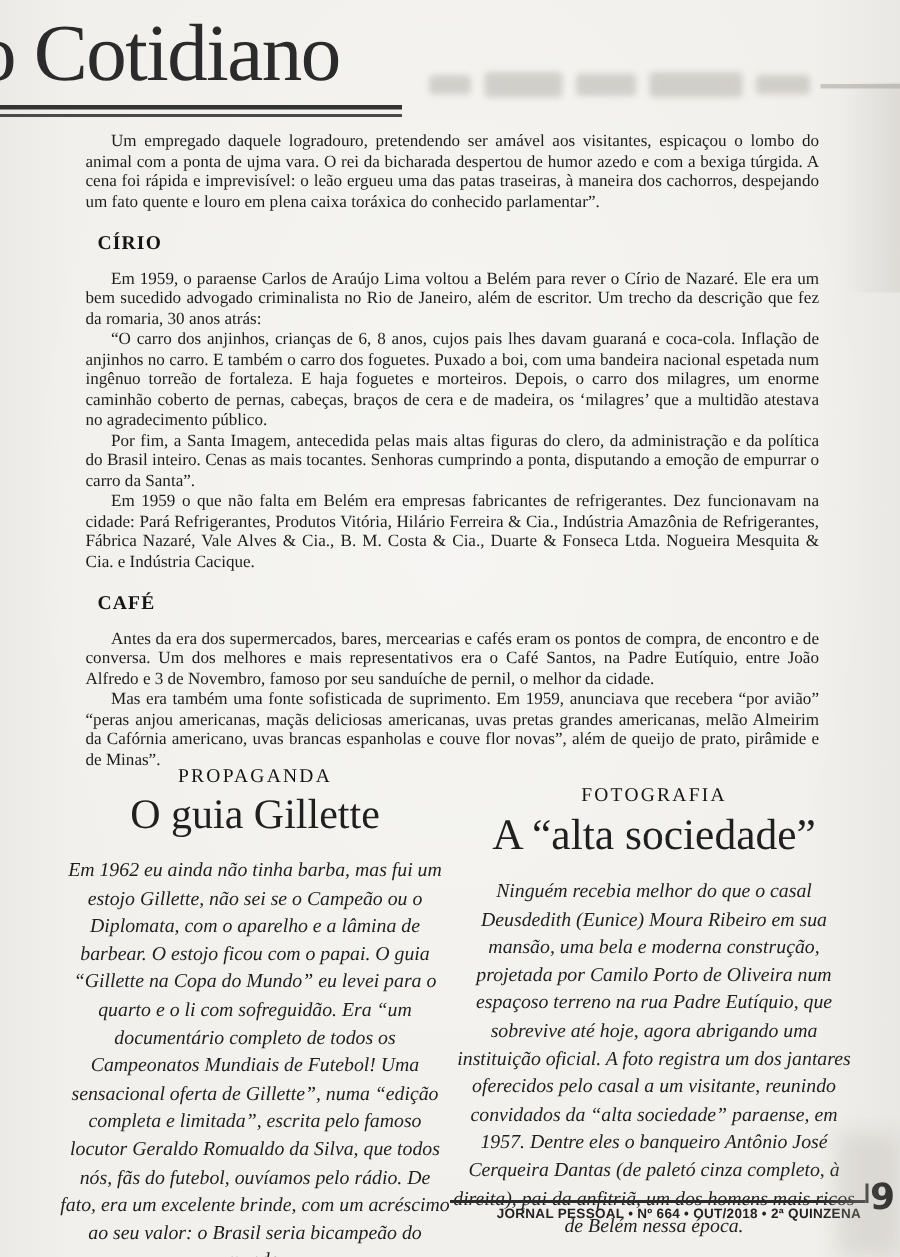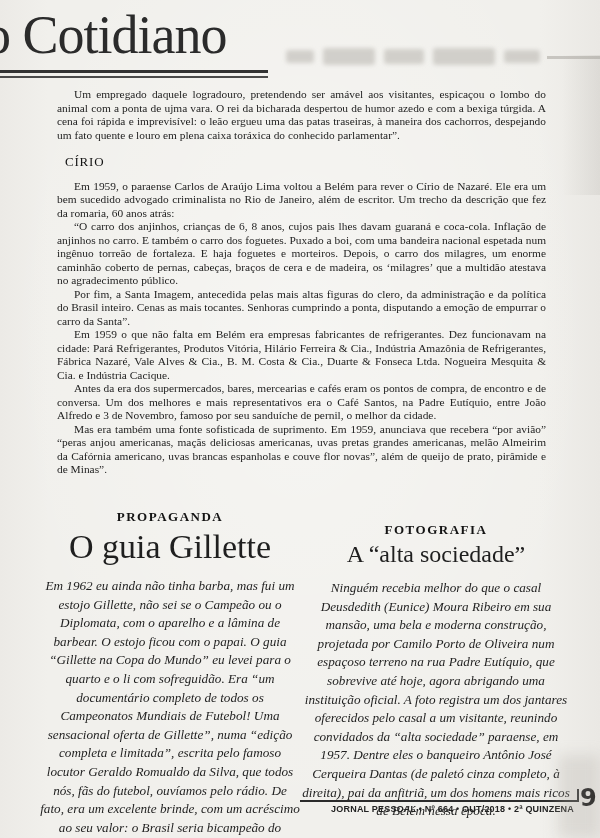--- a/index.html
+++ b/index.html
@@ -46,39 +46,39 @@
   
   .body-copy{
     position:absolute;left:57px;top:88px;width:489px;
     font-size:11.4px;line-height:13.5px;text-align:justify;
     color:#1d1d1d;
   }
   .body-copy p{margin:0;text-indent:17px;}
   .body-copy p.noindent{text-indent:0;}
   .section-heading{
     margin:13px 0 11px 8px;
-    font-size:13px;font-weight:400;letter-spacing:.8px;color:#141414;
+    font-size:13px;font-weight:700;letter-spacing:.8px;color:#141414;
   }
   
   .columns{
     position:absolute;left:40px;top:509px;width:530px;
     display:flex;justify-content:space-between;
   }
   .col{text-align:center;color:#1f1f1f;}
   .col-left{width:260px;}
   .col-right{width:268px;padding-top:13px;}
   .col-label{
-    font-size:13px;font-weight:700;letter-spacing:1.5px;color:#141414;
+    font-size:13px;font-weight:400;letter-spacing:1.5px;color:#141414;
   }
   .col-title{
     margin:3px 0 11px;font-weight:400;color:#1f1f1f;
     font-family:"Liberation Serif","DejaVu Serif",serif;
   }
-  .col-left .col-title{font-size:34px;}
-  .col-right .col-title{font-size:24px;}
+  .col-left .col-title{font-size:28px;}
+  .col-right .col-title{font-size:29px;}
   .col-body p{
     margin:0;font-style:italic;font-size:13.2px;line-height:18.6px;
   }
   
   .footer-rule{position:absolute;left:300px;top:800px;width:277px;height:2px;background:#2b2b2b;}
   .footer-tick{position:absolute;left:577px;top:789px;width:2px;height:13px;background:#2b2b2b;}
   .footer-credit{
     position:absolute;left:290px;top:804px;width:284px;text-align:right;
     font-family:"Liberation Sans","DejaVu Sans",sans-serif;
     font-size:9px;font-weight:700;letter-spacing:.2px;color:#222;
@@ -113,26 +113,27 @@
     <span class="b3"></span>
     <span class="b4"></span>
     <span class="b5"></span>
   </div>
   <div class="bleed-rule"></div>
 
   <main class="body-copy">
     <p>Um empregado daquele logradouro, pretendendo ser amável aos visitantes, espicaçou o lombo do animal com a ponta de ujma vara. O rei da bicharada despertou de humor azedo e com a bexiga túrgida. A cena foi rápida e imprevisível: o leão ergueu uma das patas traseiras, à maneira dos cachorros, despejando um fato quente e louro em plena caixa toráxica do conhecido parlamentar”.</p>
 
     <h2 class="section-heading">CÍRIO</h2>
-    <p>Em 1959, o paraense Carlos de Araújo Lima voltou a Belém para rever o Círio de Nazaré. Ele era um bem sucedido advogado criminalista no Rio de Janeiro, além de escritor. Um trecho da descrição que fez da romaria, 60 anos atrás:</p>
+    <p>Em 1959, o paraense Carlos de Araújo Lima voltou a Belém para rever o Círio de Nazaré. Ele era um bem sucedido advogado criminalista no Rio de Janeiro, além de escritor. Um trecho da descrição que fez da romaria, 30 anos atrás:</p>
     <p>“O carro dos anjinhos, crianças de 6, 8 anos, cujos pais lhes davam guaraná e coca-cola. Inflação de anjinhos no carro. E também o carro dos foguetes. Puxado a boi, com uma bandeira nacional espetada num ingênuo torreão de fortaleza. E haja foguetes e morteiros. Depois, o carro dos milagres, um enorme caminhão coberto de pernas, cabeças, braços de cera e de madeira, os ‘milagres’ que a multidão atestava no agradecimento público.</p>
     <p>Por fim, a Santa Imagem, antecedida pelas mais altas figuras do clero, da administração e da política do Brasil inteiro. Cenas as mais tocantes. Senhoras cumprindo a ponta, disputando a emoção de empurrar o carro da Santa”.</p>
 
     <p>Em 1959 o que não falta em Belém era empresas fabricantes de refrigerantes. Dez funcionavam na cidade: Pará Refrigerantes, Produtos Vitória, Hilário Ferreira &amp; Cia., Indústria Amazônia de Refrigerantes, Fábrica Nazaré, Vale Alves &amp; Cia., B. M. Costa &amp; Cia., Duarte &amp; Fonseca Ltda. Nogueira Mesquita &amp; Cia. e Indústria Cacique.</p>
 
+    <h2 class="section-heading">CAFÉ</h2>
     <p>Antes da era dos supermercados, bares, mercearias e cafés eram os pontos de compra, de encontro e de conversa. Um dos melhores e mais representativos era o Café Santos, na Padre Eutíquio, entre João Alfredo e 3 de Novembro, famoso por seu sanduíche de pernil, o melhor da cidade.</p>
     <p>Mas era também uma fonte sofisticada de suprimento. Em 1959, anunciava que recebera “por avião” “peras anjou americanas, maçãs deliciosas americanas, uvas pretas grandes americanas, melão Almeirim da Cafórnia americano, uvas brancas espanholas e couve flor novas”, além de queijo de prato, pirâmide e de Minas”.</p>
   </main>
 
   <section class="columns">
     <article class="col col-left">
       <div class="col-label">PROPAGANDA</div>
       <h3 class="col-title">O guia Gillette</h3>
       <div class="col-body">
         <p>Em 1962 eu ainda não tinha barba, mas fui um estojo Gillette, não sei se o Campeão ou o Diplomata, com o aparelho e a lâmina de barbear. O estojo ficou com o papai. O guia “Gillette na Copa do Mundo” eu levei para o quarto e o li com sofreguidão. Era “um documentário completo de todos os Campeonatos Mundiais de Futebol! Uma sensacional oferta de Gillette”, numa “edição completa e limitada”, escrita pelo famoso locutor Geraldo Romualdo da Silva, que todos nós, fãs do futebol, ouvíamos pelo rádio. De fato, era um excelente brinde, com um acréscimo ao seu valor: o Brasil seria bicampeão do mundo.</p>

